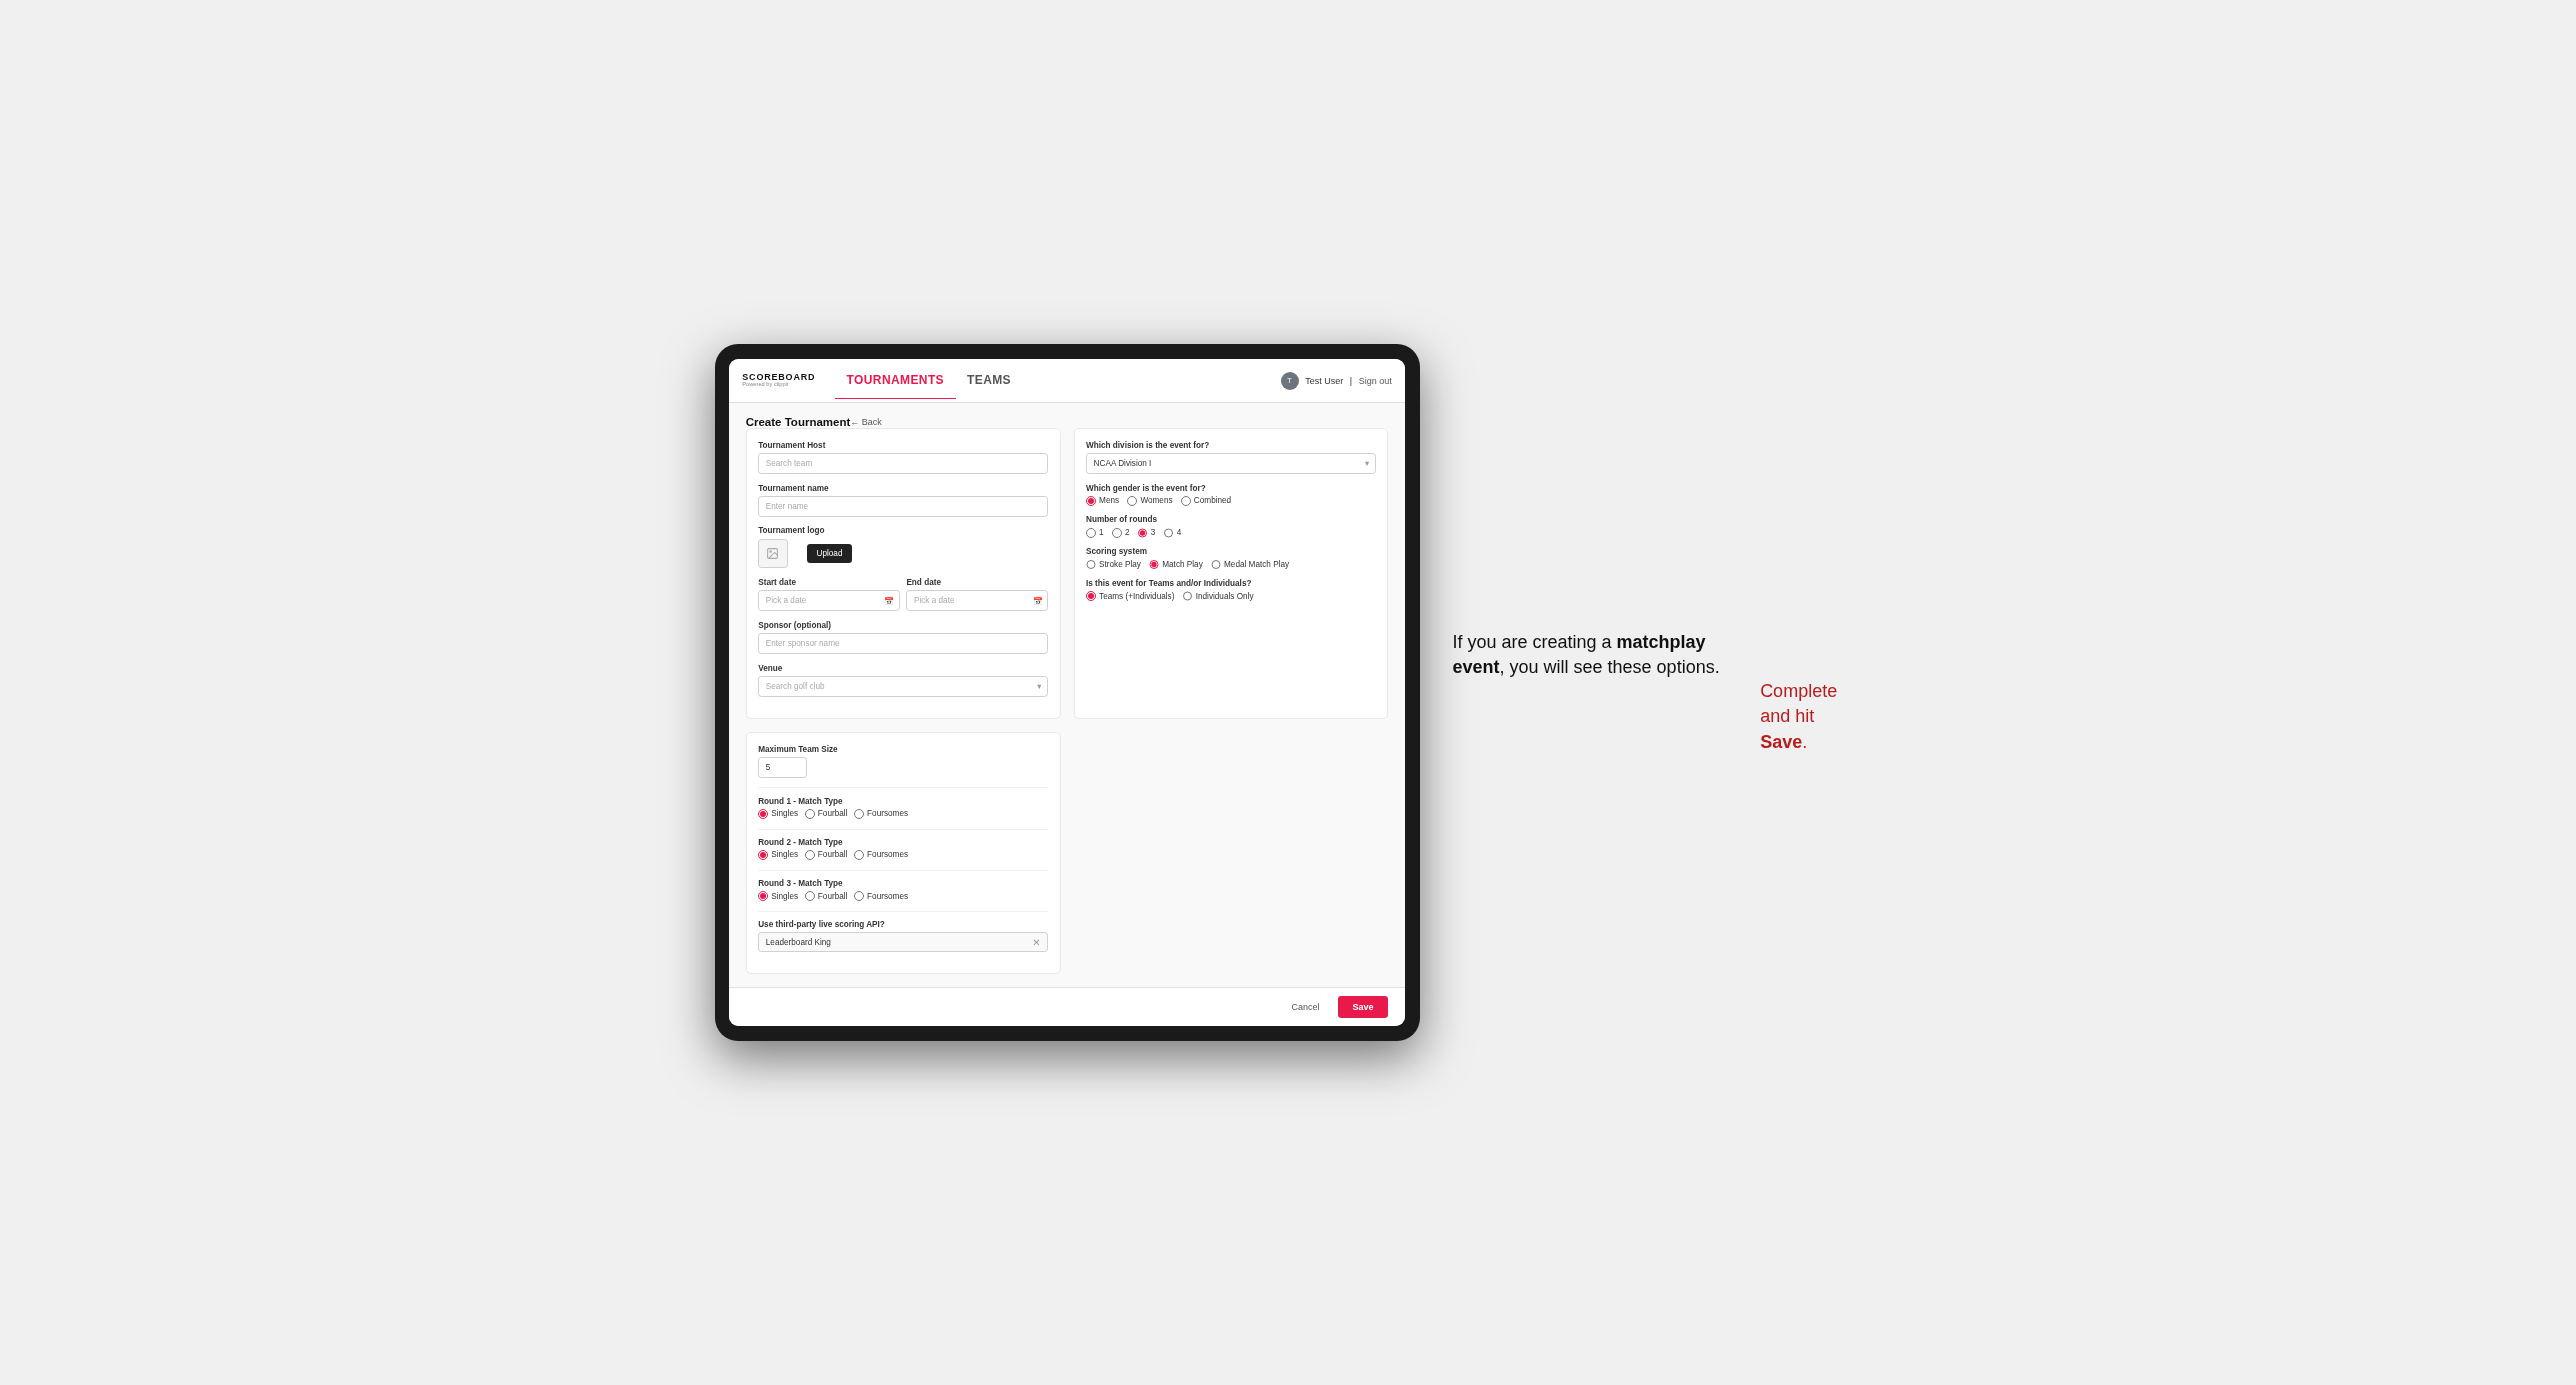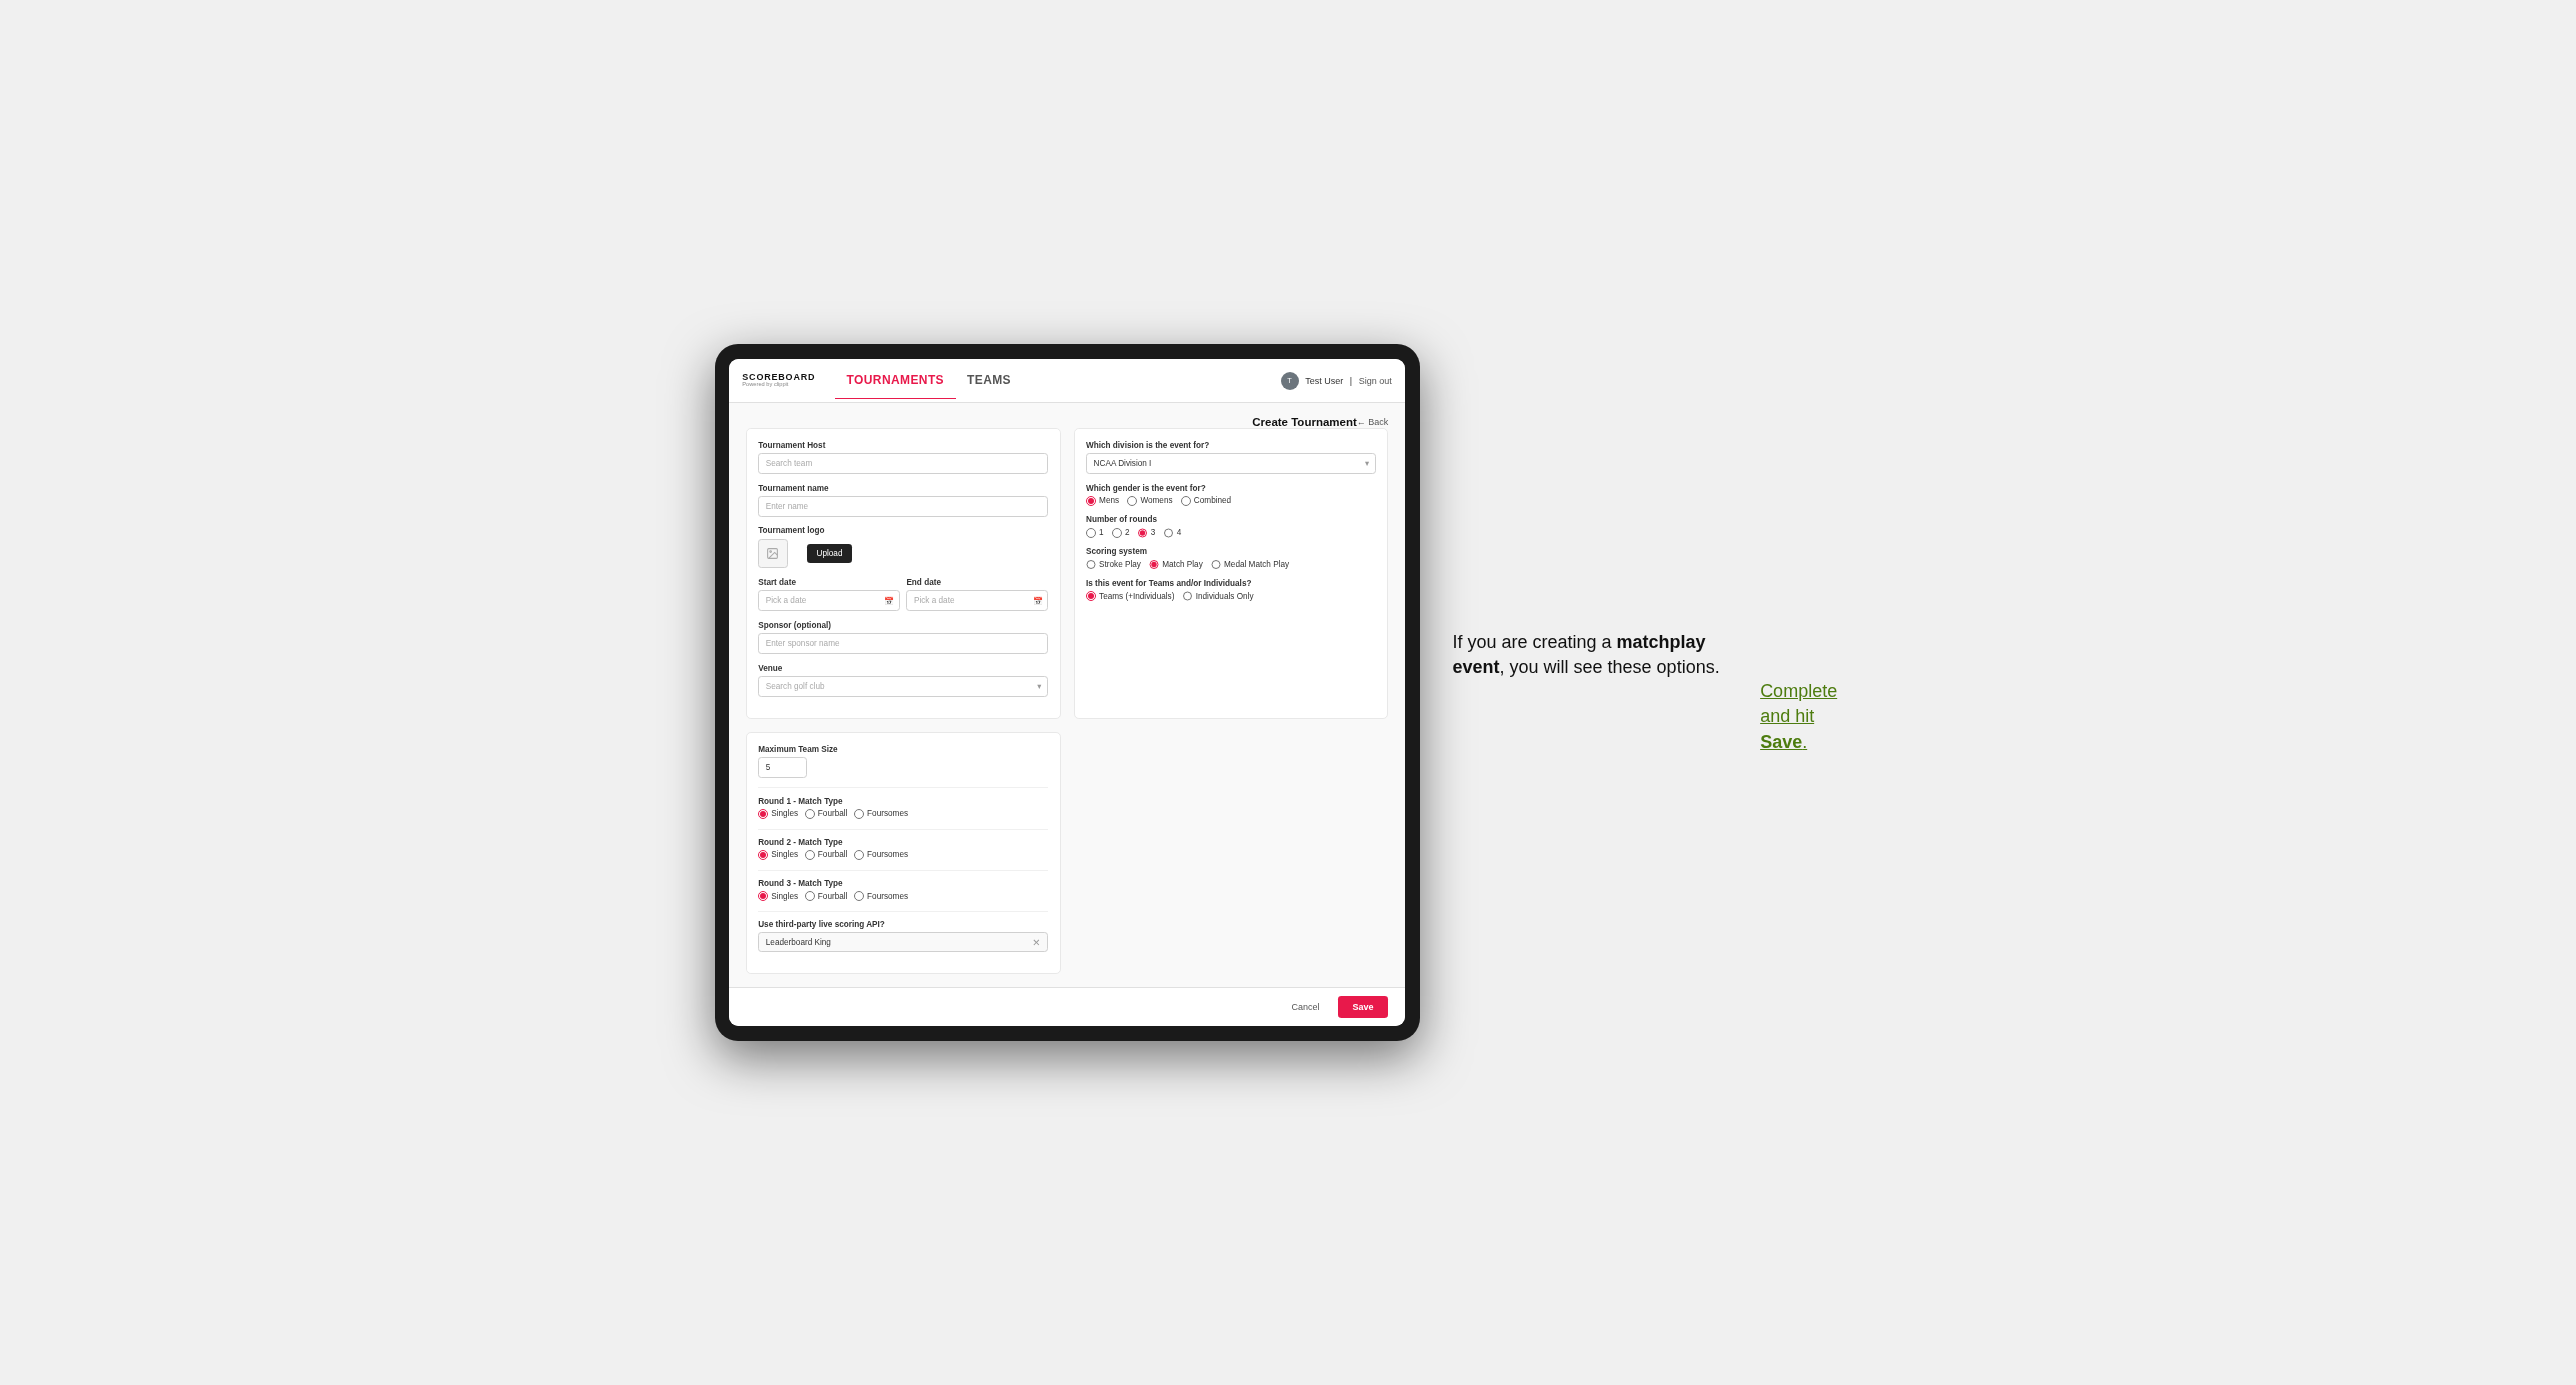--- a/index.html
+++ b/index.html
@@ -120,21 +120,21 @@
 
     
     .main-content {
       padding: 13px 16.4px;
       background: #f9f9f9;
       min-height: 361px;
     }
 
     .page-header {
       display: flex;
-      justify-content: flex-end;
+      justify-content: flex-start;
       align-items: center;
       margin-bottom: 0;
     }
 
     .page-title {
       font-size: 11.5px;
       font-weight: 600;
       color: #111;
     }
 
@@ -359,23 +359,22 @@
       color: #111;
     }
 
     .annotation-top strong {
       font-weight: 800;
     }
 
     .annotation-bottom {
       font-size: 18px;
       line-height: 1.4;
-      color: #4d7c0f;
+      color: #b91c1c;
       margin-top: 49px;
-      text-decoration: underline;
     }
 
     .annotation-bottom strong {
       font-weight: 800;
     }
 
     
     .select-wrapper {
       position: relative;
     }

